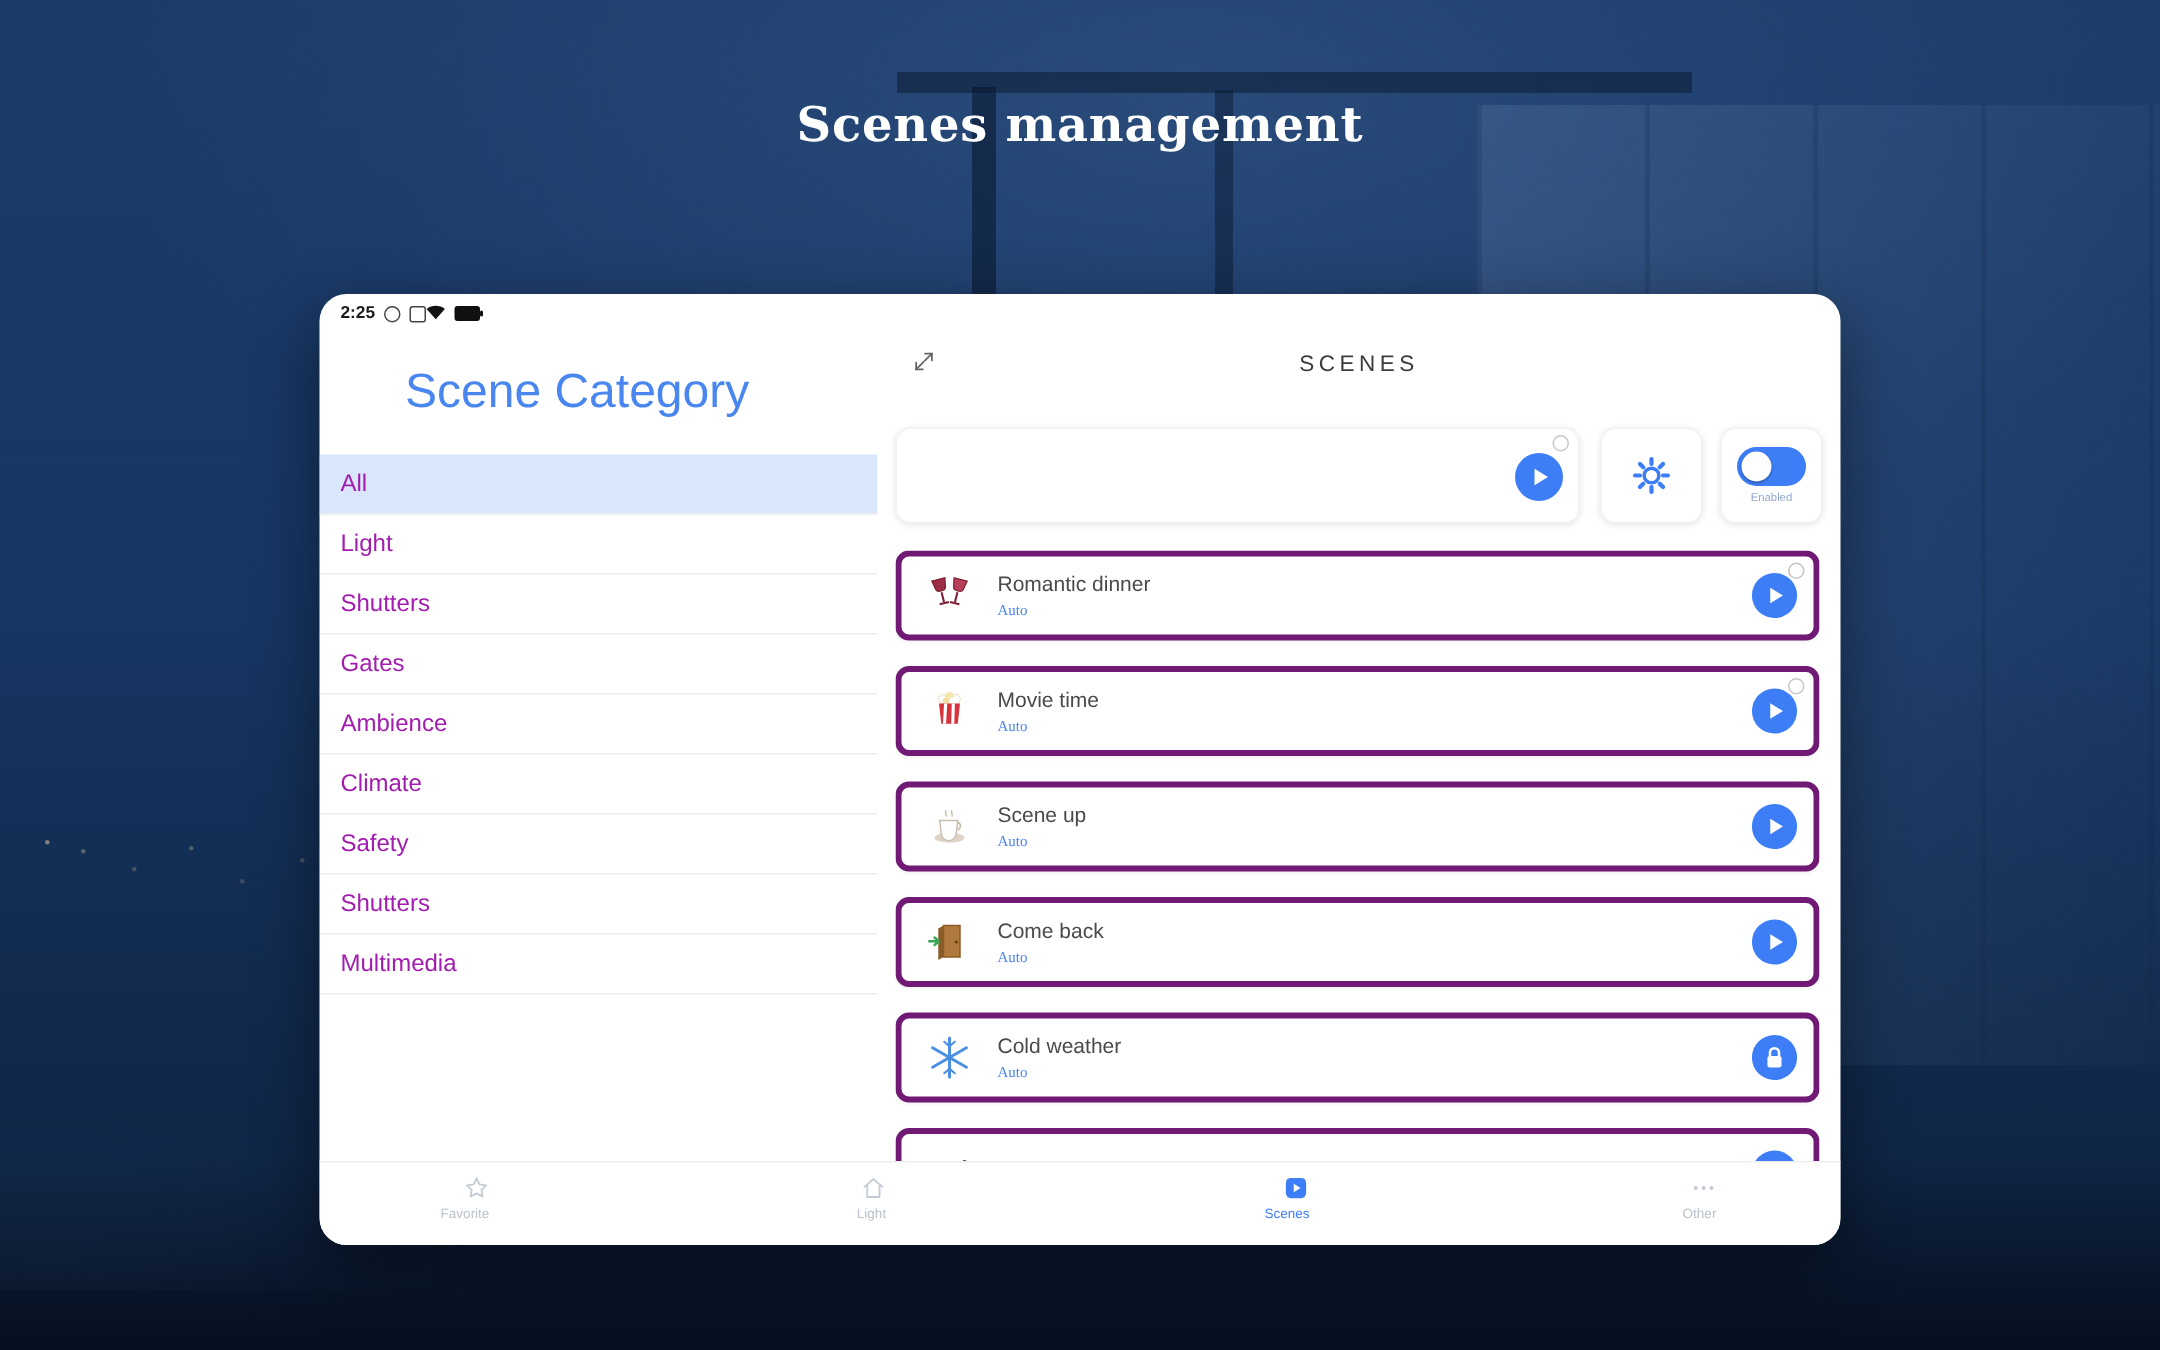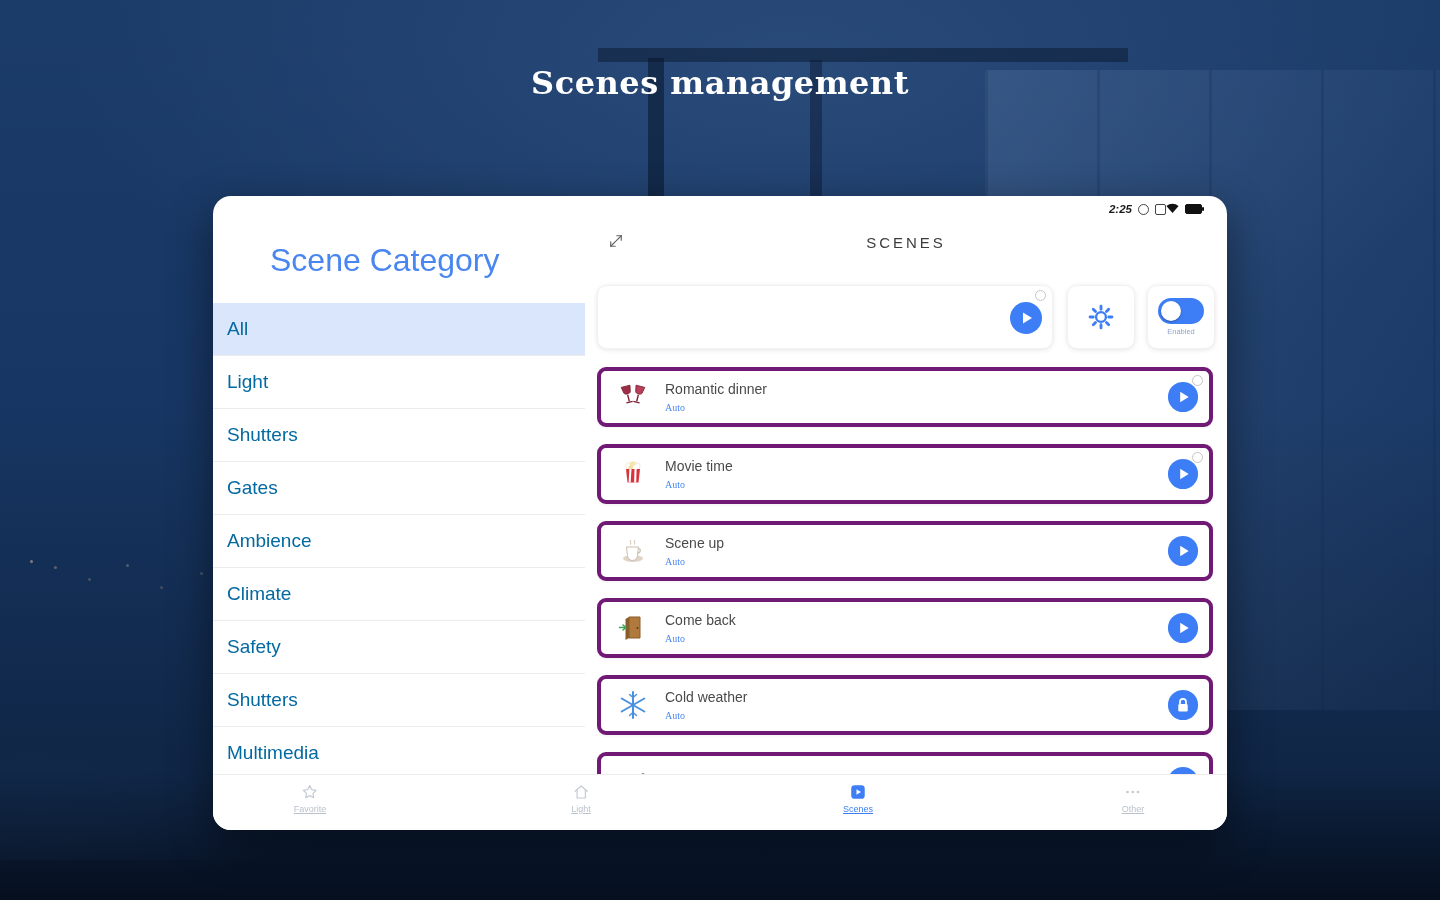--- a/index.html
+++ b/index.html
@@ -28,35 +28,35 @@
       170px 12px 0 rgba(255,225,170,.22),215px 30px 0 rgba(240,210,160,.15),
       260px 16px 0 rgba(255,220,165,.20),310px 34px 0 rgba(255,215,150,.12);}
   .page-title{position:absolute;top:64px;left:0;right:0;margin:0;text-align:center;
     color:#fff;font-family:"DejaVu Serif","Liberation Serif",serif;
     font-size:32px;font-weight:600;letter-spacing:.5px;}
 
   
   .tablet{position:absolute;left:213px;top:196px;width:1014px;height:634px;
     background:#fff;border-radius:18px;overflow:hidden;
     box-shadow:0 14px 44px rgba(0,0,0,.45);}
-  .statusbar{position:absolute;left:0;top:0;right:11px;height:26px;
-    display:flex;justify-content:flex-end;align-items:center;
-    padding:0 14px;box-sizing:border-box;font-size:11.5px;color:#1b1b1b;font-style:italic;}
+  .statusbar{position:absolute;left:0;top:0;right:0;height:26px;
+    display:flex;justify-content:flex-start;align-items:center;
+    padding:0 14px;box-sizing:border-box;font-size:11.5px;color:#1b1b1b;}
   .status-left,.status-right{display:flex;align-items:center;gap:6px;}
   .status-time{font-weight:700;}
   .status-mini{width:9px;height:9px;border:1.2px solid #444;border-radius:2px;display:inline-block;}
   .status-mini.round{border-radius:50%;}
   .battery{width:15px;height:8px;border:1px solid #111;border-radius:2px;background:#111;position:relative;display:inline-block;}
   .battery::after{content:"";position:absolute;right:-3px;top:2px;width:2px;height:4px;background:#111;border-radius:1px;}
 
   
   .sidebar{position:absolute;left:0;top:26px;bottom:55px;width:372px;overflow:hidden;}
   .sidebar-title{color:#4a86f0;font-size:32px;font-weight:400;padding:20px 0 24px 57px;}
-  .sidebar-item{height:53px;display:flex;align-items:center;padding-left:14px;
-    font-size:19px;color:#0369a1;border-bottom:1px solid #ececec;cursor:pointer;box-sizing:border-box;}
+  .sidebar-item{height:40px;display:flex;align-items:center;padding-left:14px;
+    font-size:16px;color:#a21caf;border-bottom:1px solid #ececec;cursor:pointer;box-sizing:border-box;}
   .sidebar-item.selected{background:#d9e6fc;}
 
   
   .content{position:absolute;left:372px;top:26px;right:0;bottom:55px;overflow:hidden;}
   .content-header{position:relative;height:42px;}
   .expand-icon{position:absolute;left:22px;top:10px;width:18px;height:18px;cursor:pointer;}
   .expand-icon svg{width:18px;height:18px;display:block;}
   .scenes-header{position:absolute;left:0;right:0;top:12px;text-align:center;
     font-size:15px;letter-spacing:3px;color:#3c3c3c;}
   .toolbar{position:absolute;left:12px;right:12px;top:63px;height:64px;}
@@ -83,21 +83,21 @@
   .scene-icon svg{width:34px;height:34px;display:block;}
   .scene-text{margin-left:15px;}
   .scene-title{font-size:14px;color:#4a4a4a;}
   .scene-sub{font-size:10px;color:#4a86f0;margin-top:5px;font-family:Liberation Serif, serif;}
   .scene-action{margin-left:auto;width:32px;height:32px;border:none;background:none;padding:0;cursor:pointer;flex:0 0 auto;}
   .scene-action svg{width:32px;height:32px;display:block;}
 
   
   .tabbar{position:absolute;left:0;right:0;bottom:0;height:55px;background:#fff;border-top:1px solid #ededed;}
   .tab-item{position:absolute;top:8px;transform:translateX(-50%);display:flex;flex-direction:column;
-    align-items:center;gap:3px;font-size:9px;color:#b9c2cc;cursor:pointer;text-decoration:underline;}
+    align-items:flex-end;gap:3px;font-size:9px;color:#b9c2cc;cursor:pointer;}
   .tab-item.active{color:#3d7ef7;}
   .tab-icon svg{width:18px;height:18px;display:block;}
 </style>
 </head>
 <body>
 
 <div class="page">
   <div class="bg-shape bg-wall-right"></div>
   <div class="bg-shape bg-roof"></div>
   <div class="bg-shape bg-beam-1"></div>

